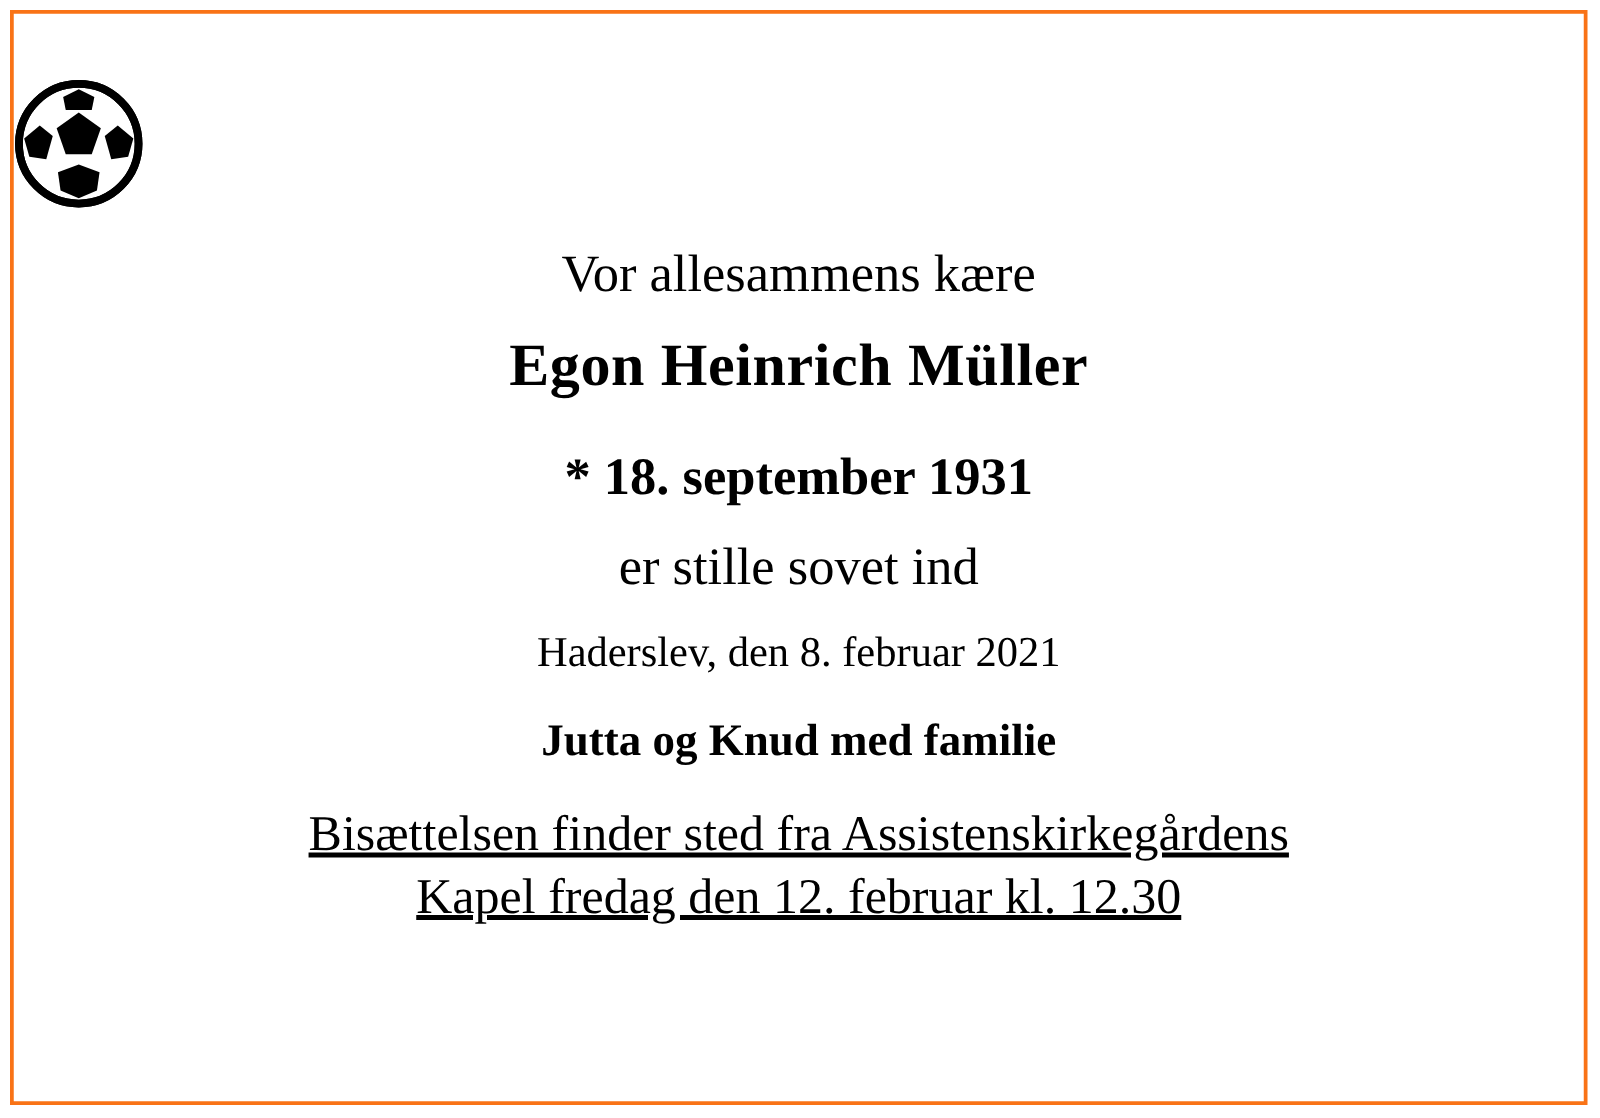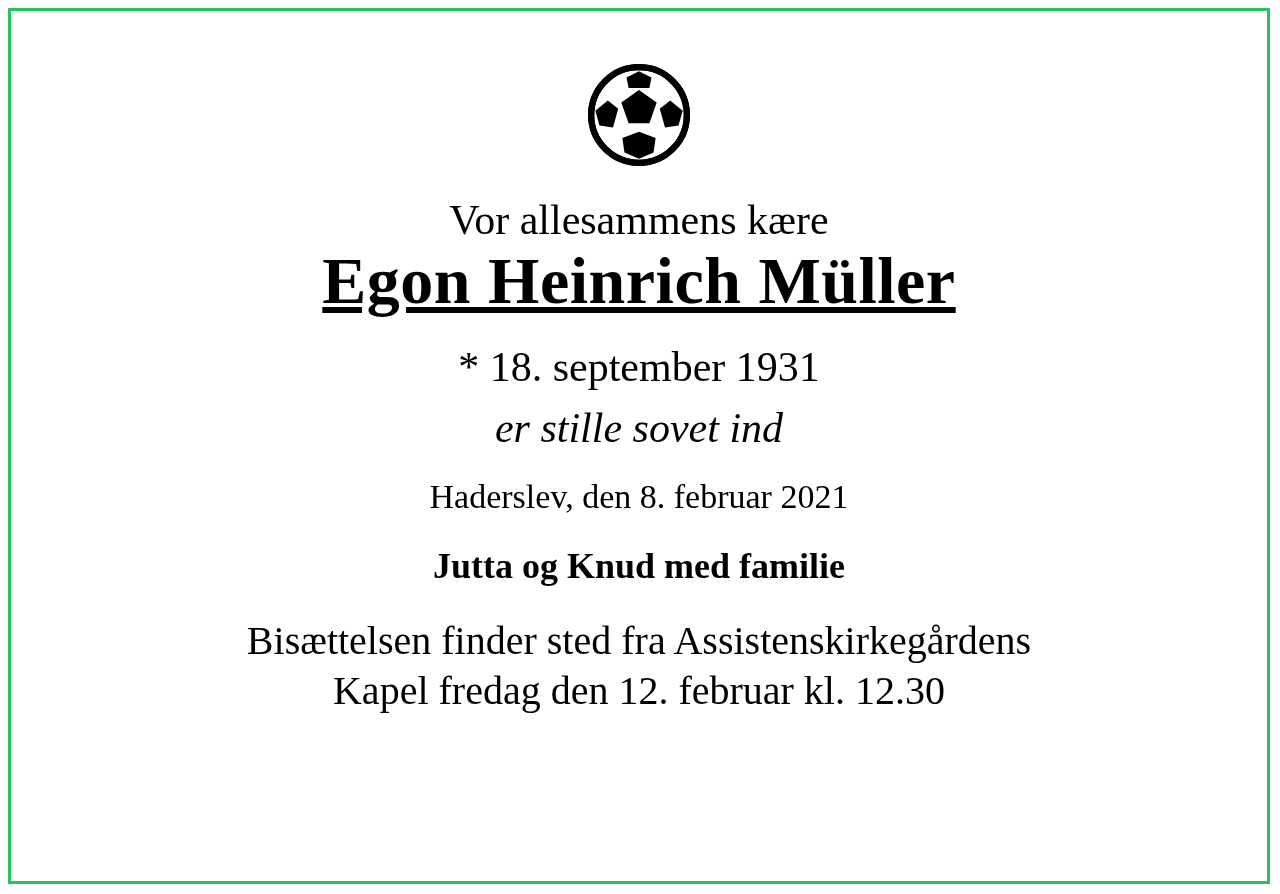--- a/index.html
+++ b/index.html
@@ -13,71 +13,71 @@
     font-family: "Liberation Serif", serif;
     color: #000000;
     overflow: hidden;
   }
   .notice {
     position: absolute;
     left: 8px;
     top: 8px;
     width: 1262px;
     height: 876px;
-    border: 3px solid #22c55e;
+    border: 3px solid #f97316;
     background: #ffffff;
     box-sizing: border-box;
     display: flex;
     flex-direction: column;
-    align-items: center;
   }
   .emblem {
     margin-top: 52px;
     width: 104px;
     height: 104px;
   }
   .emblem svg { display: block; }
 
   .line {
     text-align: center;
     line-height: 1.12;
     white-space: pre-line;
   }
   .lead {
     margin-top: 30px;
     font-size: 42px;
   }
   .name {
-    font-size: 66px;
+    margin-top: 22px;
+    font-size: 48px;
     font-weight: bold;
     letter-spacing: 0.5px;
-    text-decoration: underline;
   }
   .born {
-    margin-top: 26px;
+    margin-top: 39px;
     font-size: 42px;
+    font-weight: bold;
   }
   .passed {
-    margin-top: 14px;
+    margin-top: 25px;
     font-size: 42px;
-    font-style: italic;
   }
   .place {
     margin-top: 26px;
     font-size: 34px;
   }
   .family {
     margin-top: 30px;
     font-size: 36px;
     font-weight: bold;
   }
   .funeral {
     margin-top: 30px;
     font-size: 40px;
     line-height: 1.25;
+    text-decoration: underline;
   }
 </style>
 </head>
 <body>
 
 <div class="notice">
 
   <div class="emblem">
     <svg viewBox="0 0 100 100" width="104" height="104" aria-hidden="true">
       <circle cx="50" cy="50" r="46" fill="#ffffff" stroke="#000000" stroke-width="6"></circle>

